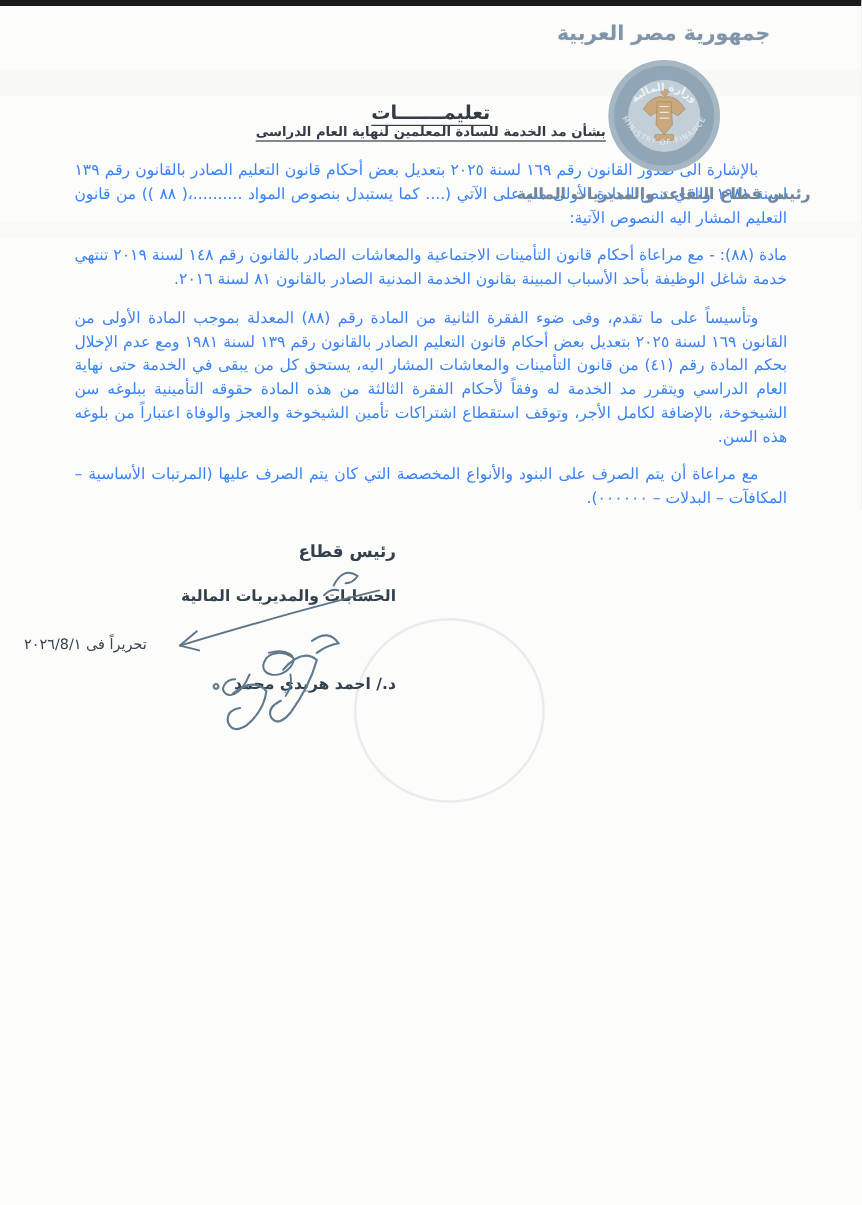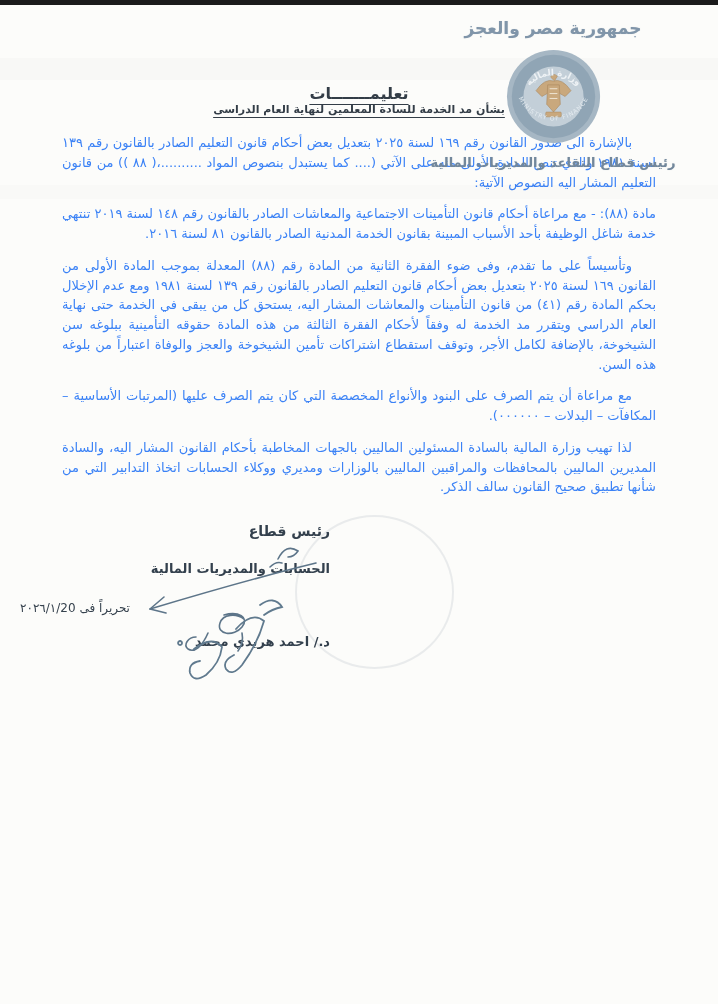--- a/index.html
+++ b/index.html
@@ -71,21 +71,21 @@
 </style>
 </head>
 <body>
 
 <div class="page">
   <div class="topbar"></div>
   <div class="scanband"></div>
   <div class="scanband2"></div>
 
   <div class="header">
-    <div class="republic-title">جمهورية مصر والعجز</div>
+    <div class="republic-title">جمهورية مصر العربية</div>
 
     <div class="seal-wrap">
       <svg viewBox="0 0 100 100" width="97" height="97">
         <defs>
           <path id="arcTop" d="M 17,54 A 34 34 0 0 1 83,54" fill="none"></path>
           <path id="arcBottom" d="M 12,46 A 39.5 39.5 0 0 0 88,46" fill="none"></path>
         </defs>
         <circle cx="50" cy="50" r="48" fill="#a6b7c4"></circle>
         <circle cx="50" cy="50" r="43" fill="#90a5b5"></circle>
         <circle cx="50" cy="50" r="31" fill="#c3cfd8"></circle>
@@ -111,21 +111,20 @@
 
   <div class="content">
     <div class="doc-title">تعليمـــــــات</div>
     <div class="doc-subject">بشأن مد الخدمة للسادة المعلمين لنهاية العام الدراسى</div>
 
     <div class="paragraphs">
       <p class="indent">بالإشارة الى صدور القانون رقم ١٦٩ لسنة ٢٠٢٥ بتعديل بعض أحكام قانون التعليم الصادر بالقانون رقم ١٣٩ لسنة ١٩٨١ والذي تنص المادة الأولى منه على الآتي (.... كما يستبدل بنصوص المواد ..........،( ٨٨ )) من قانون التعليم المشار اليه النصوص الآتية:</p>
       <p>مادة (٨٨): - مع مراعاة أحكام قانون التأمينات الاجتماعية والمعاشات الصادر بالقانون رقم ١٤٨ لسنة ٢٠١٩ تنتهي خدمة شاغل الوظيفة بأحد الأسباب المبينة بقانون الخدمة المدنية الصادر بالقانون ٨١ لسنة ٢٠١٦.</p>
       <p class="indent">وتأسيساً على ما تقدم، وفى ضوء الفقرة الثانية من المادة رقم (٨٨) المعدلة بموجب المادة الأولى من القانون ١٦٩ لسنة ٢٠٢٥ بتعديل بعض أحكام قانون التعليم الصادر بالقانون رقم ١٣٩ لسنة ١٩٨١ ومع عدم الإخلال بحكم المادة رقم (٤١) من قانون التأمينات والمعاشات المشار اليه، يستحق كل من يبقى في الخدمة حتى نهاية العام الدراسي ويتقرر مد الخدمة له وفقاً لأحكام الفقرة الثالثة من هذه المادة حقوقه التأمينية ببلوغه سن الشيخوخة، بالإضافة لكامل الأجر، وتوقف استقطاع اشتراكات تأمين الشيخوخة والعجز والوفاة اعتباراً من بلوغه هذه السن.</p>
       <p class="indent">مع مراعاة أن يتم الصرف على البنود والأنواع المخصصة التي كان يتم الصرف عليها (المرتبات الأساسية – المكافآت – البدلات – ٠٠٠٠٠٠).</p>
-      <p class="indent">لذا تهيب وزارة المالية بالسادة المسئولين الماليين بالجهات المخاطبة بأحكام القانون المشار اليه، والسادة المديرين الماليين بالمحافظات والمراقبين الماليين بالوزارات ومديري ووكلاء الحسابات اتخاذ التدابير التي من شأنها تطبيق صحيح القانون سالف الذكر.</p>
     </div>
 
     <div class="ghost-stamp"></div>
 
     <div class="sign-zone">
       <div class="sign-block">
         <div class="sign-role">رئيس قطاع</div>
         <div class="sign-dept">الحسابات والمديريات المالية</div>
         <div class="sign-name">د./ احمد هريدي محمد</div>
       </div>
@@ -135,21 +134,21 @@
           <path d="M158,22 q8,-16 20,-8 q-4,6 -10,6"></path>
           <path d="M150,30 q6,-6 12,-4"></path>
           <path d="M30,72 C 70,60 130,42 196,26"></path>
           <path d="M30,72 l14,-12 M30,72 l16,4"></path>
           <path d="M104,78 c14,-4 26,2 18,12 c-8,10 -26,8 -22,-4 c3,-9 16,-10 24,-4"></path>
           <path d="M88,96 c-6,14 -14,20 -20,16 c-5,-4 0,-12 8,-12"></path>
           <path d="M122,96 q2,10 -4,18"></path>
         </g>
       </svg>
 
-      <div class="date-line">تحريراً فى ٢٠٢٦/١/20</div>
+      <div class="date-line">تحريراً فى ٢٠٢٦/8/١</div>
 
       <svg class="sign-scribble-right" viewBox="0 0 160 120">
         <g fill="none" stroke="#607a8e" stroke-width="1.8" stroke-linecap="round">
           <path d="M120,28 q14,-10 22,2 q-10,2 -18,8"></path>
           <path d="M96,52 q16,-18 28,-8 q-6,22 -22,44 q-10,12 -16,4 q-4,-8 8,-14"></path>
           <path d="M54,72 q18,-14 28,-2 q-2,16 -16,28 q-12,8 -16,-2 q-2,-10 10,-12"></path>
           <path d="M40,64 a2,2 0 1 0 0.1,0"></path>
         </g>
       </svg>
     </div>

